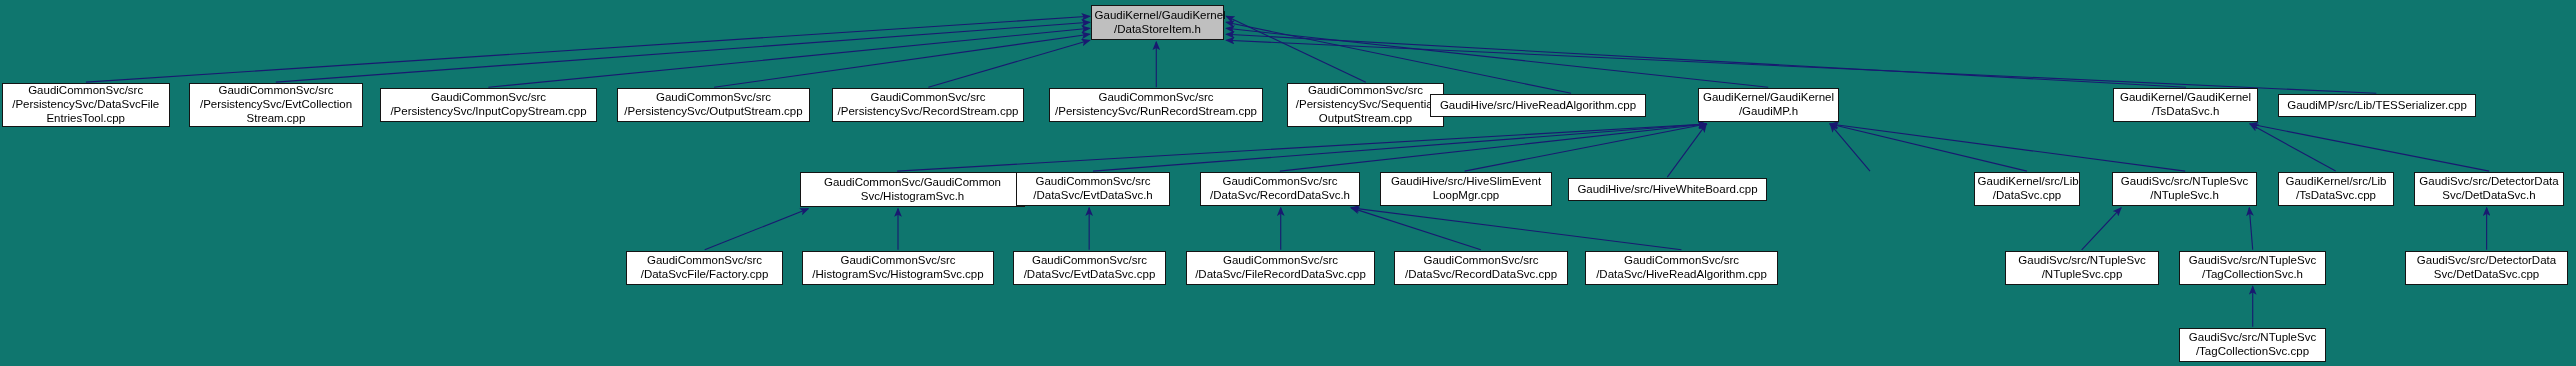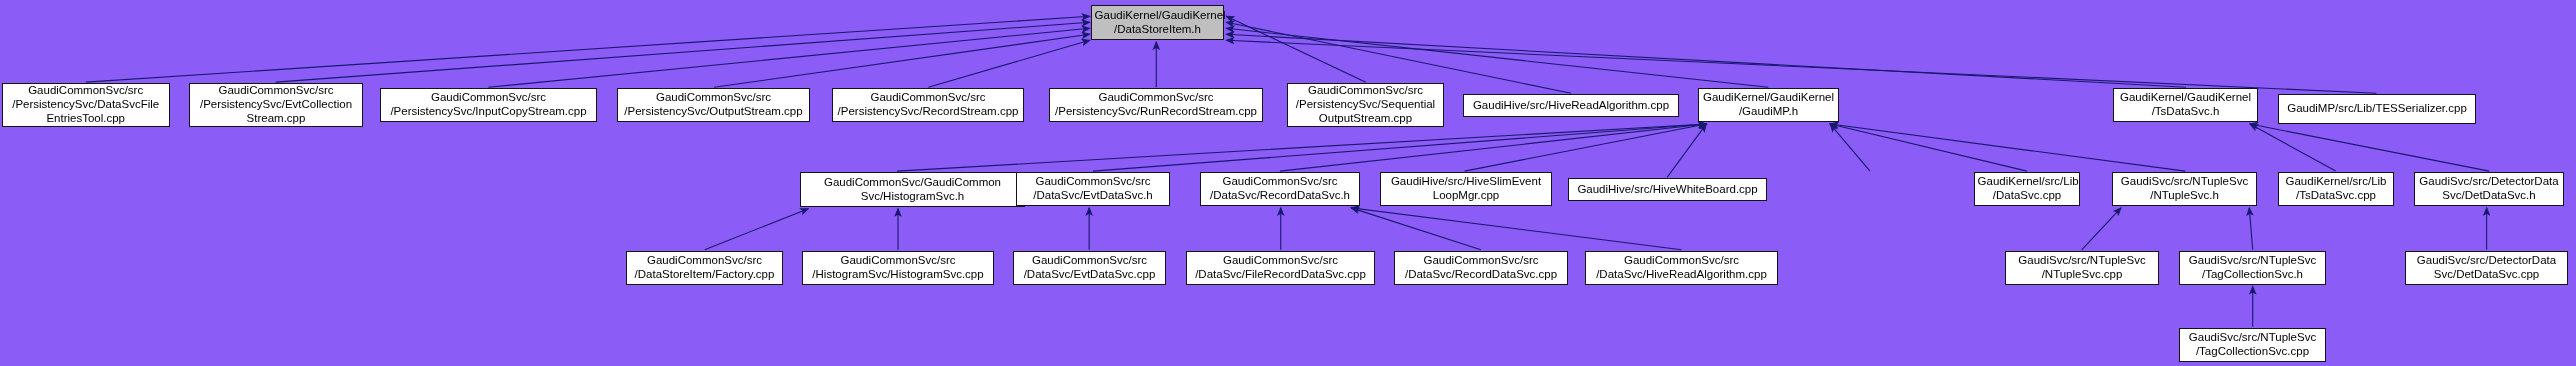--- a/index.html
+++ b/index.html
@@ -1,19 +1,19 @@
 <!DOCTYPE html>
 <html style="font-size:13.7px"><head>
 <meta charset="utf-8">
 <style>
   html,body{margin:0;padding:0;background:#ffffff;}
   #graph{
     position:relative;
     width:2576px;height:367px;
-    background:#8b5cf6;
+    background:#0f766e;
     font-family:"Liberation Sans","DejaVu Sans",sans-serif;
     overflow:hidden;
   }
   #edges{position:absolute;left:0;top:0;width:2576px;height:367px;z-index:1;}
   .node{
     position:absolute;
     box-sizing:border-box;
     background:#ffffff;
     border:0.9px solid #141414;
     color:#000000;
@@ -104,32 +104,32 @@
     </div>
     <div class="node source" title="GaudiCommonSvc/src/PersistencySvc/RunRecordStream.cpp" style="left: 1049px; top: 88px; width: 214px; height: 34px; border-color: rgb(20, 20, 20);">
       <span>GaudiCommonSvc/src</span>
       <span>/PersistencySvc/RunRecordStream.cpp</span>
     </div>
     <div class="node source" title="GaudiCommonSvc/src/PersistencySvc/SequentialOutputStream.cpp" style="left: 1287px; top: 83px; width: 157px; height: 44px; border-color: rgb(20, 20, 20);">
       <span>GaudiCommonSvc/src</span>
       <span>/PersistencySvc/Sequential</span>
       <span>OutputStream.cpp</span>
     </div>
-    <div class="node source" title="GaudiHive/src/HiveReadAlgorithm.cpp" style="left: 1463px; top: 94px; width: 216px; height: 23px; border-color: rgb(20, 20, 20);">
+    <div class="node source" title="GaudiHive/src/HiveReadAlgorithm.cpp" style="left: 1430px; top: 94px; width: 216px; height: 23px; border-color: rgb(20, 20, 20);">
       <span>GaudiHive/src/HiveReadAlgorithm.cpp</span>
     </div>
     <div class="node header" title="GaudiKernel/GaudiKernel/DataSvc.h" style="left: 1698px; top: 88px; width: 141px; height: 34px; border-color: rgb(20, 20, 20);">
       <span>GaudiKernel/GaudiKernel</span>
       <span>/GaudiMP.h</span>
     </div>
     <div class="node header" title="GaudiKernel/GaudiKernel/TsDataSvc.h" style="left: 2113px; top: 88px; width: 145px; height: 34px; border-color: rgb(20, 20, 20);">
       <span>GaudiKernel/GaudiKernel</span>
       <span>/TsDataSvc.h</span>
     </div>
-    <div class="node source" title="GaudiMP/src/Lib/TESSerializer.cpp" style="left: 2278px; top: 94px; width: 198px; height: 30px; border-color: rgb(20, 20, 20); justify-content: center;">
+    <div class="node source" title="GaudiMP/src/Lib/TESSerializer.cpp" style="left: 2278px; top: 94px; width: 198px; height: 23px; border-color: rgb(20, 20, 20); justify-content: center;">
       <span>GaudiMP/src/Lib/TESSerializer.cpp</span>
     </div>
     <div class="node header" title="GaudiCommonSvc/GaudiCommonSvc/HistogramSvc.h" style="left: 800px; top: 172px; width: 225px; height: 35px; border-color: rgb(20, 20, 20);">
       <span>GaudiCommonSvc/GaudiCommon</span>
       <span>Svc/HistogramSvc.h</span>
     </div>
     <div class="node header" title="GaudiCommonSvc/src/DataSvc/EvtDataSvc.h" style="left: 1016px; top: 172px; width: 154px; height: 34px; border-color: rgb(20, 20, 20);">
       <span>GaudiCommonSvc/src</span>
       <span>/DataSvc/EvtDataSvc.h</span>
     </div>
@@ -155,21 +155,21 @@
     <div class="node source" title="GaudiKernel/src/Lib/TsDataSvc.cpp" style="left: 2278px; top: 172px; width: 116px; height: 34px; border-color: rgb(20, 20, 20);">
       <span>GaudiKernel/src/Lib</span>
       <span>/TsDataSvc.cpp</span>
     </div>
     <div class="node header" title="GaudiSvc/src/DetectorDataSvc/DetDataSvc.h" style="left: 2414px; top: 172px; width: 150px; height: 34px; border-color: rgb(20, 20, 20);">
       <span>GaudiSvc/src/DetectorData</span>
       <span>Svc/DetDataSvc.h</span>
     </div>
     <div class="node source" title="GaudiCommonSvc/src/HistogramSvc/Factory.cpp" style="left: 626px; top: 251px; width: 157px; height: 34px; border-color: rgb(20, 20, 20);">
       <span>GaudiCommonSvc/src</span>
-      <span>/DataStoreItem/Factory.cpp</span>
+      <span>/DataSvcFile/Factory.cpp</span>
     </div>
     <div class="node source" title="GaudiCommonSvc/src/HistogramSvc/HistogramSvc.cpp" style="left: 802px; top: 251px; width: 192px; height: 34px; border-color: rgb(20, 20, 20);">
       <span>GaudiCommonSvc/src</span>
       <span>/HistogramSvc/HistogramSvc.cpp</span>
     </div>
     <div class="node source" title="GaudiCommonSvc/src/DataSvc/EvtDataSvc.cpp" style="left: 1013px; top: 251px; width: 153px; height: 34px; border-color: rgb(20, 20, 20);">
       <span>GaudiCommonSvc/src</span>
       <span>/DataSvc/EvtDataSvc.cpp</span>
     </div>
     <div class="node source" title="GaudiCommonSvc/src/DataSvc/FileRecordDataSvc.cpp" style="left: 1186px; top: 251px; width: 189px; height: 34px; border-color: rgb(20, 20, 20);">

